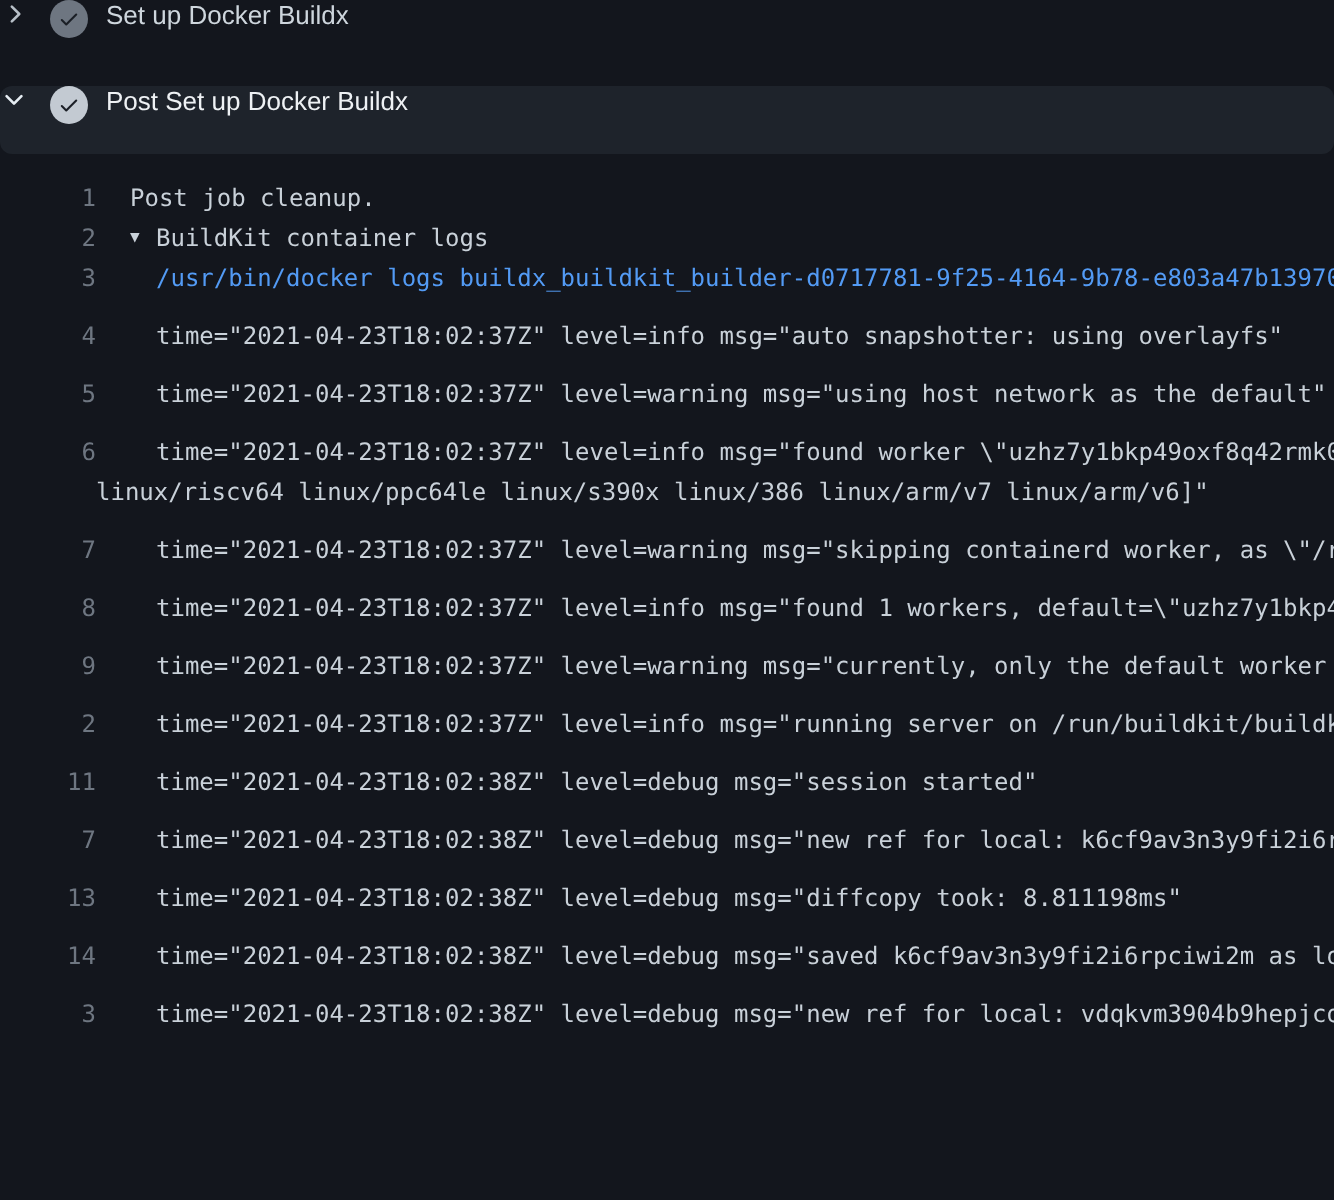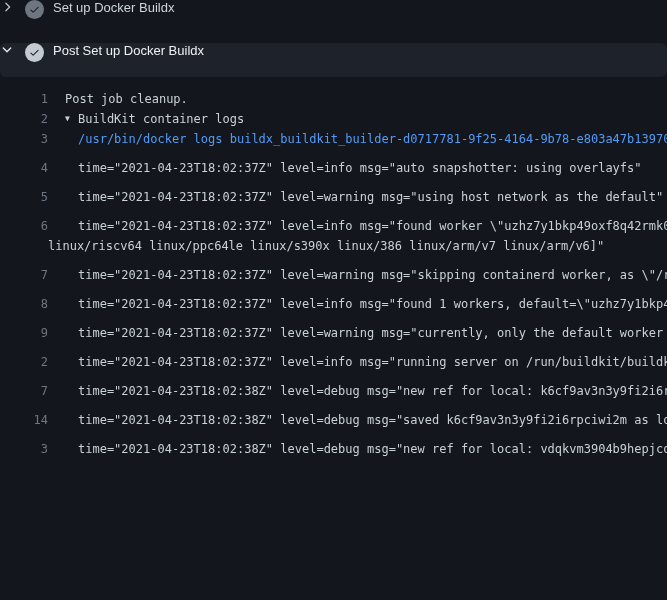--- a/index.html
+++ b/index.html
@@ -172,27 +172,37 @@
     
     <span class="ltext">time="2021-04-23T18:02:37Z" level=warning msg="currently, only the default worker ca</span>
   </div>
 
   <div class="logline log">
     <span class="lnum">2</span>
     
     <span class="ltext">time="2021-04-23T18:02:37Z" level=info msg="running server on /run/buildkit/buildkit</span>
   </div>
 
+  <div class="logline log">
+    <span class="lnum">11</span>
+    
+    <span class="ltext">time="2021-04-23T18:02:38Z" level=debug msg="session started"</span>
+  </div>
 
   <div class="logline log">
     <span class="lnum">7</span>
     
     <span class="ltext">time="2021-04-23T18:02:38Z" level=debug msg="new ref for local: k6cf9av3n3y9fi2i6rpc</span>
   </div>
 
+  <div class="logline log">
+    <span class="lnum">13</span>
+    
+    <span class="ltext">time="2021-04-23T18:02:38Z" level=debug msg="diffcopy took: 8.811198ms"</span>
+  </div>
 
   <div class="logline log">
     <span class="lnum">14</span>
     
     <span class="ltext">time="2021-04-23T18:02:38Z" level=debug msg="saved k6cf9av3n3y9fi2i6rpciwi2m as loca</span>
   </div>
 
   <div class="logline log">
     <span class="lnum">3</span>
     

